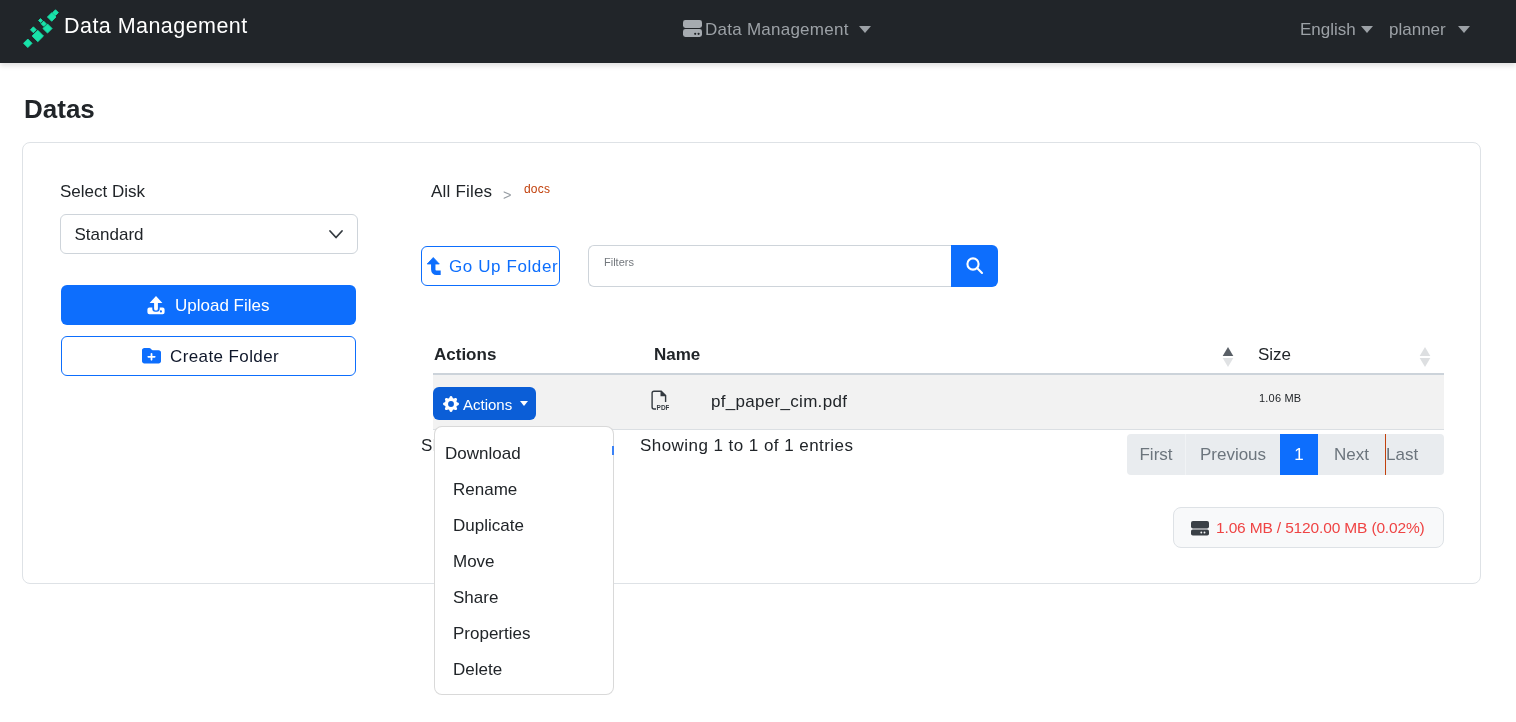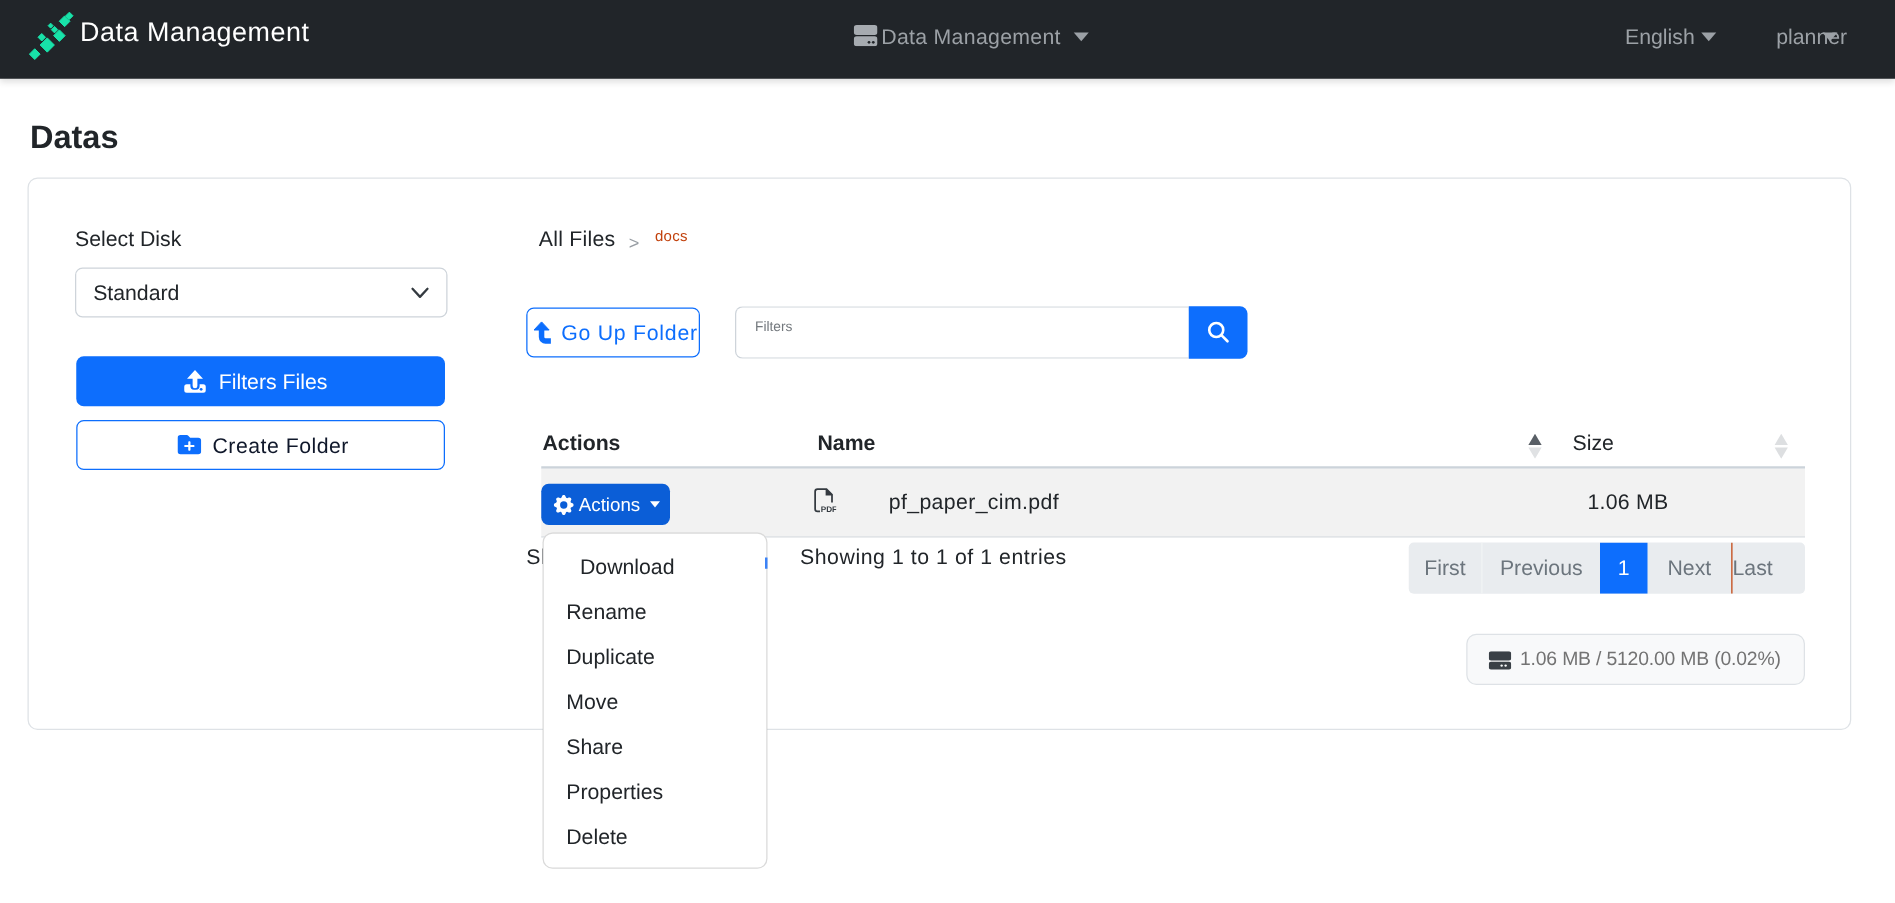--- a/index.html
+++ b/index.html
@@ -33,41 +33,41 @@
     <rect x="0" y="9" width="19" height="8" rx="2.4"></rect>
     <circle cx="12.2" cy="13.8" r="1.1" fill="#212529"></circle>
     <circle cx="15.6" cy="13.8" r="1.1" fill="#212529"></circle>
   </g>
 </svg>
 <div class="abs" style="left:705px;top:20px;font-size:17px;color:#9ca1a6;letter-spacing:0.25px;">Data Management</div>
 <span class="caret abs" style="left:859px;top:26px;color:#9ca1a6;border-left-width:6.5px;border-right-width:6.5px;border-top-width:7px;"></span>
 
 <div class="abs" style="left:1300px;top:20px;font-size:17px;color:#9ca1a6;">English</div>
 <span class="caret abs" style="left:1361px;top:26px;color:#9ca1a6;border-left-width:6.5px;border-right-width:6.5px;border-top-width:7px;"></span>
-<div class="abs" style="left:1421px;top:20px;font-size:17px;color:#9ca1a6;">planner</div>
+<div class="abs" style="left:1389px;top:20px;font-size:17px;color:#9ca1a6;">planner</div>
 <span class="caret abs" style="left:1458px;top:26px;color:#9ca1a6;border-left-width:6.5px;border-right-width:6.5px;border-top-width:7px;"></span>
 
 <div class="abs" style="left:24px;top:94px;font-size:26px;font-weight:700;color:#212529;">Datas</div>
 
 <div class="abs" style="left:22px;top:142px;width:1459px;height:442px;border:1px solid #dee2e6;border-radius:8px;background:#fff;"></div>
 
 <div class="abs" style="left:60px;top:182px;font-size:17px;color:#212529;">Select Disk</div>
 <div class="abs" style="left:60px;top:214px;width:298px;height:40px;border:1px solid #ced4da;border-radius:6px;background:#fff;"></div>
 <div class="abs" style="left:74.5px;top:224.5px;font-size:17px;color:#212529;">Standard</div>
 <svg class="abs" style="left:328px;top:227px;" width="16" height="14" viewBox="0 0 16 14">
     <path d="M2 4 L8 10.5 L14 4" fill="none" stroke="#343a40" stroke-width="1.8" stroke-linecap="round" stroke-linejoin="round"></path>
   </svg>
 
 <div class="abs" style="left:61px;top:285px;width:295px;height:40px;background:#0d6efd;border-radius:6px;"></div>
 <svg class="abs" style="left:146px;top:295px;" width="20" height="20" viewBox="0 0 20 20">
     <path fill="#fff" d="M10 0.9 L16.4 7.9 H11.9 V13.7 A1.9 1.9 0 0 1 8.1 13.7 V7.9 H3.6 Z"></path>
     <path fill="#fff" d="M3.4 12.4 H6.3 V13.8 A2.9 2.9 0 0 0 9.2 16.7 H10.8 A2.9 2.9 0 0 0 13.7 13.8 V12.4 H16.6 A2 2 0 0 1 18.6 14.4 V17.2 A2 2 0 0 1 16.6 19.2 H3.4 A2 2 0 0 1 1.4 17.2 V14.4 A2 2 0 0 1 3.4 12.4 Z"></path>
     <circle cx="14.9" cy="16.4" r="1.1" fill="#0d6efd"></circle>
   </svg>
-<div class="abs" style="left:175px;top:296px;font-size:17px;color:#fff;">Filters Files</div>
+<div class="abs" style="left:175px;top:296px;font-size:17px;color:#fff;">Upload Files</div>
 
 <div class="abs" style="left:61px;top:336px;width:295px;height:40px;background:#fff;border:1px solid #0d6efd;border-radius:6px;"></div>
 <svg class="abs" style="left:142px;top:347px;" width="19" height="17.5" viewBox="0 0 512 512" preserveAspectRatio="none">
     <path fill="#0d6efd" d="M512 416c0 35.3-28.7 64-64 64H64c-35.3 0-64-28.7-64-64V96C0 60.7 28.7 32 64 32H192c20.1 0 39.1 9.5 51.2 25.6l19.2 25.6c6 8.1 15.5 12.8 25.6 12.8H448c35.3 0 64 28.7 64 64V416zM232 376c0 13.3 10.7 24 24 24s24-10.7 24-24V312h64c13.3 0 24-10.7 24-24s-10.7-24-24-24H280V200c0-13.3-10.7-24-24-24s-24 10.7-24 24v64H168c-13.3 0-24 10.7-24 24s10.7 24 24 24h64v64z"></path>
   </svg>
 <div class="abs" style="left:170px;top:347px;font-size:17px;color:#0f172a;letter-spacing:0.4px;">Create Folder</div>
 
 <div class="abs" style="left:431px;top:182px;font-size:17px;color:#212529;letter-spacing:0.2px;">All Files</div>
 <div class="abs" style="left:503px;top:187px;font-size:14.5px;color:#979da3;">&gt;</div>
 <div class="abs" style="left:524px;top:182px;font-size:12px;color:#c2410c;letter-spacing:0.2px;">docs</div>
@@ -110,21 +110,21 @@
 </svg>
 <div class="abs" style="left:463px;top:396px;font-size:15px;color:#fff;">Actions</div>
 <span class="caret abs" style="left:520px;top:401px;color:#fff;border-left-width:4.5px;border-right-width:4.5px;border-top-width:5px;"></span>
 
 <svg class="abs" style="left:651px;top:390px;" width="18" height="21" viewBox="0 0 18 21">
   <path d="M3 0.5 h7.5 l4.8 4.8 V12 h-1.4 V6.3 L9.5 6.3 L9.5 1.9 H3 a1.2 1.2 0 0 0 -1.2 1.2 v14 a1.2 1.2 0 0 0 1.2 1.2 h2 v1.4 h-2 a2.6 2.6 0 0 1 -2.6-2.6 v-14 A2.6 2.6 0 0 1 3 0.5 Z" fill="#343a40"></path>
   <path d="M10.2 1.2 L14.7 5.7 H10.2 Z" fill="#343a40"></path>
   <text x="5.6" y="19.6" font-family="Liberation Sans, sans-serif" font-size="6.5" font-weight="700" fill="#343a40">PDF</text>
 </svg>
 <div class="abs" style="left:675px;top:391.5px;font-size:17px;color:#212529;letter-spacing:0.3px;margin-left:36px;">pf_paper_cim.pdf</div>
-<div class="abs" style="left:1259px;top:391.5px;font-size:17px;color:#212529;letter-spacing:0.2px;margin-left:11px;">1.06 MB</div>
+<div class="abs" style="left:1259px;top:391.5px;font-size:11px;color:#212529;letter-spacing:0.2px;">1.06 MB</div>
 
 <div class="abs" style="left:421px;top:435.5px;width:192px;overflow:hidden;white-space:nowrap;font-size:17px;color:#212529;letter-spacing:0.45px;z-index:1;">Showing 1 to 1 of 1 entries</div>
 <div class="abs" style="left:611.5px;top:446px;width:2.5px;height:8.5px;background:#3b82f6;z-index:6;"></div>
 
 <div class="abs" style="left:640px;top:435.5px;font-size:17px;color:#212529;letter-spacing:0.45px;">Showing 1 to 1 of 1 entries</div>
 
 <div class="abs" style="left:1127px;top:434px;width:317px;height:41px;background:#e9ecef;border-radius:4px;overflow:hidden;display:flex;font-size:17px;color:#6c757d;line-height:41px;">
   <div style="flex:0 0 58px;text-align:center;">First</div>
   <div style="flex:0 0 95px;text-align:center;border-left:1px solid #f1f3f5;">Previous</div>
   <div style="flex:0 0 38px;text-align:center;background:#0d6efd;color:#fff;">1</div>
@@ -134,22 +134,22 @@
 
 <div class="abs" style="left:1173px;top:507px;width:271px;height:41px;background:#f8f9fa;border:1px solid #dee2e6;border-radius:8px;"></div>
 <svg class="abs" style="left:1191px;top:521px;" width="18" height="15" viewBox="0 0 18 15">
     <g fill="#3a4046">
       <rect x="0" y="0" width="18" height="7.4" rx="2"></rect>
       <rect x="0" y="8.4" width="18" height="6.1" rx="1.8"></rect>
       <circle cx="10.3" cy="11.45" r="0.95" fill="#f8f9fa"></circle>
       <circle cx="13.5" cy="11.45" r="0.95" fill="#f8f9fa"></circle>
     </g>
   </svg>
-<div class="abs" style="left:1216px;top:518.5px;font-size:15.5px;color:#737373;letter-spacing:-0.15px;">1.06 MB / 5120.00 MB (0.02%)</div>
+<div class="abs" style="left:1216px;top:518.5px;font-size:15.5px;color:#ef4444;letter-spacing:-0.15px;">1.06 MB / 5120.00 MB (0.02%)</div>
 
 <div class="abs" style="left:434px;top:426px;width:179.5px;height:269px;background:#fff;border:1px solid rgba(0,0,0,0.15);border-radius:8px;z-index:5;"></div>
-<div class="abs" style="left:464px;top:444px;font-size:17px;color:#212529;z-index:6;">Download</div>
+<div class="abs" style="left:445px;top:444px;font-size:17px;color:#212529;z-index:6;">Download</div>
 <div class="abs" style="left:453px;top:480px;font-size:17px;color:#212529;z-index:6;">Rename</div>
 <div class="abs" style="left:453px;top:516px;font-size:17px;color:#212529;z-index:6;">Duplicate</div>
 <div class="abs" style="left:453px;top:552px;font-size:17px;color:#212529;z-index:6;">Move</div>
 <div class="abs" style="left:453px;top:588px;font-size:17px;color:#212529;z-index:6;">Share</div>
 <div class="abs" style="left:453px;top:624px;font-size:17px;color:#212529;z-index:6;">Properties</div>
 <div class="abs" style="left:453px;top:660px;font-size:17px;color:#212529;z-index:6;">Delete</div>
 
 </body></html>

